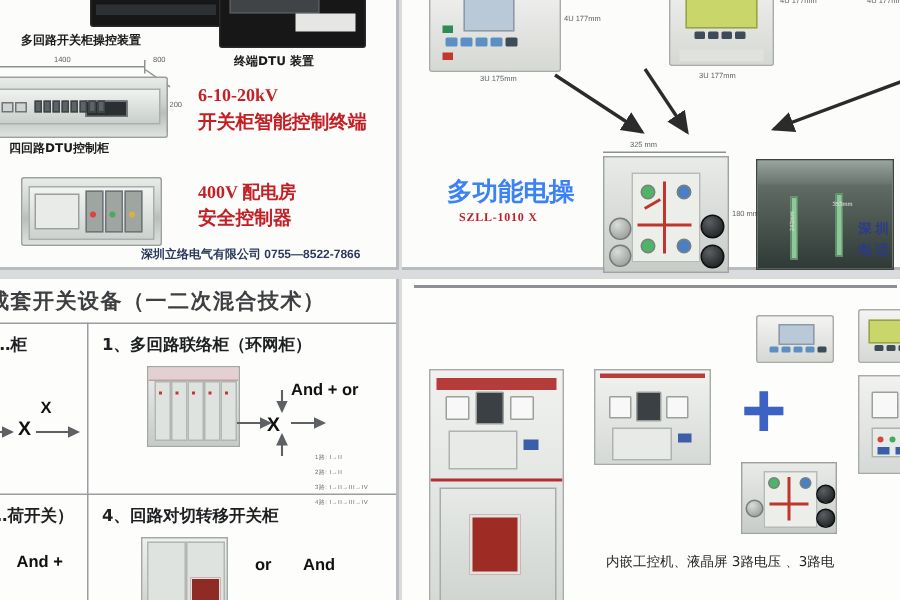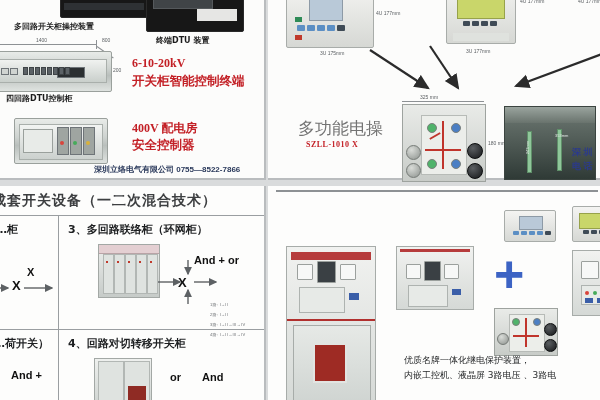--- a/index.html
+++ b/index.html
@@ -238,21 +238,21 @@
     <svg class="arrow-svg" style="left:236px;top:58px;width:100px;height:42px;" viewBox="0 0 100 42">
       <defs>
           <marker id="ah3" markerWidth="7" markerHeight="7" refX="6" refY="3.2" orient="auto">
         <path d="M0,0 L7,3.2 L0,6.4 z" fill="#2b2b2b"></path>
           </marker>
         </defs>
       <line x1="98" y1="2" x2="12" y2="34" stroke="#2b2b2b" stroke-width="2.2" marker-end="url(#ah3)"></line>
     </svg>
 
     <div class="redtxt" style="left:38px;top:114px;font-size:8px;letter-spacing:.5px;margin-top:32px;">SZLL-1010 X</div>
-    <div style="position:absolute;left:30px;top:124px;font-size:17px;font-weight:normal;color:#737373;line-height:1.25;font-family:'DejaVu Sans','Liberation Sans',sans-serif;">
+    <div style="position:absolute;left:30px;top:124px;font-size:17px;font-weight:bold;color:#3b82f6;line-height:1.25;font-family:'DejaVu Sans','Liberation Sans',sans-serif;">
       <div>多功能电操</div>
     </div>
 
     <div class="dimtxt" style="left:152px;top:100px;font-size:5px;">325 mm</div>
     <div class="dimline" style="left:134px;top:107px;width:82px;height:1px;"></div>
     <div class="ctrl" style="left:134px;top:110px;width:82px;height:76px;">
       <div class="diagram" style="left:18px;top:10px;width:44px;height:58px;"></div>
       <div class="vline" style="left:39px;top:16px;width:2px;height:48px;"></div>
       <div class="hline" style="left:22px;top:44px;width:36px;height:2px;"></div>
       <div class="hline" style="left:26px;top:30px;width:12px;height:2px;transform:rotate(-30deg);"></div>
@@ -293,21 +293,21 @@
     <svg class="arrow-svg" style="left:-2px;top:96px;width:60px;height:12px;" viewBox="0 0 60 12">
       <defs>
           <marker id="bah" markerWidth="6" markerHeight="6" refX="5" refY="2.8" orient="auto">
         <path d="M0,0 L6,2.8 L0,5.6 z" fill="#5d6164"></path>
           </marker>
         </defs>
       <line x1="0" y1="6" x2="12" y2="6" stroke="#5d6164" stroke-width="1.4" marker-end="url(#bah)"></line>
       <line x1="28" y1="6" x2="56" y2="6" stroke="#5d6164" stroke-width="1.4" marker-end="url(#bah)"></line>
     </svg>
 
-    <div class="celltitle" style="left:70px;top:36px;">3、多回路联络柜（环网柜）</div>
+    <div class="celltitle" style="left:70px;top:36px;">1、多回路联络柜（环网柜）</div>
     <div class="swgear" style="left:100px;top:58px;width:60px;height:52px;">
       <div class="hdr"></div>
       <div class="cellcol" style="left:4px;width:9px;"></div>
       <div class="cellcol" style="left:15px;width:9px;"></div>
       <div class="cellcol" style="left:26px;width:9px;"></div>
       <div class="cellcol" style="left:37px;width:9px;"></div>
       <div class="cellcol" style="left:48px;width:9px;"></div>
       <div class="tinybtn" style="left:7px;top:16px;"></div>
       <div class="tinybtn" style="left:18px;top:16px;"></div>
       <div class="tinybtn" style="left:29px;top:16px;"></div>
@@ -406,17 +406,16 @@
 
     <div class="cabinet" style="left:304px;top:64px;width:60px;height:64px;">
       <div class="meter" style="left:8px;top:10px;width:16px;height:16px;"></div>
       <div class="mimic" style="left:8px;top:34px;width:30px;height:18px;"></div>
       <div class="led" style="left:12px;top:40px;background:#d8453c;width:4px;height:4px;"></div>
       <div class="led" style="left:20px;top:40px;background:#46ab5a;width:4px;height:4px;"></div>
       <div class="bluechip" style="left:12px;top:47px;width:8px;height:5px;"></div>
       <div class="bluechip" style="left:24px;top:47px;width:8px;height:5px;"></div>
     </div>
 
-    <div class="spec" style="left:136px;top:168px;">优质名牌一体化继电保护装置，</div>
     <div class="spec" style="left:136px;top:183px;">内嵌工控机、液晶屏 3路电压 、3路电</div>
   </div>
 
 </div>
 
 </body></html>

